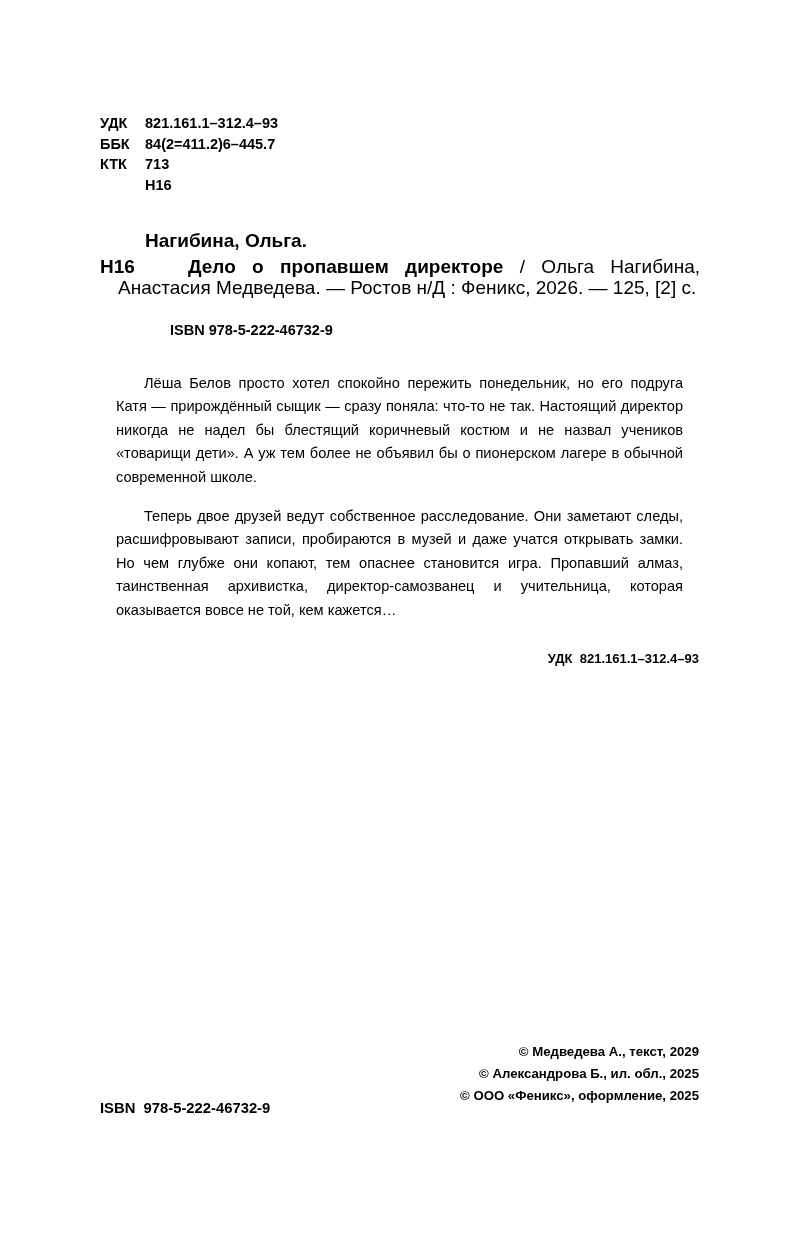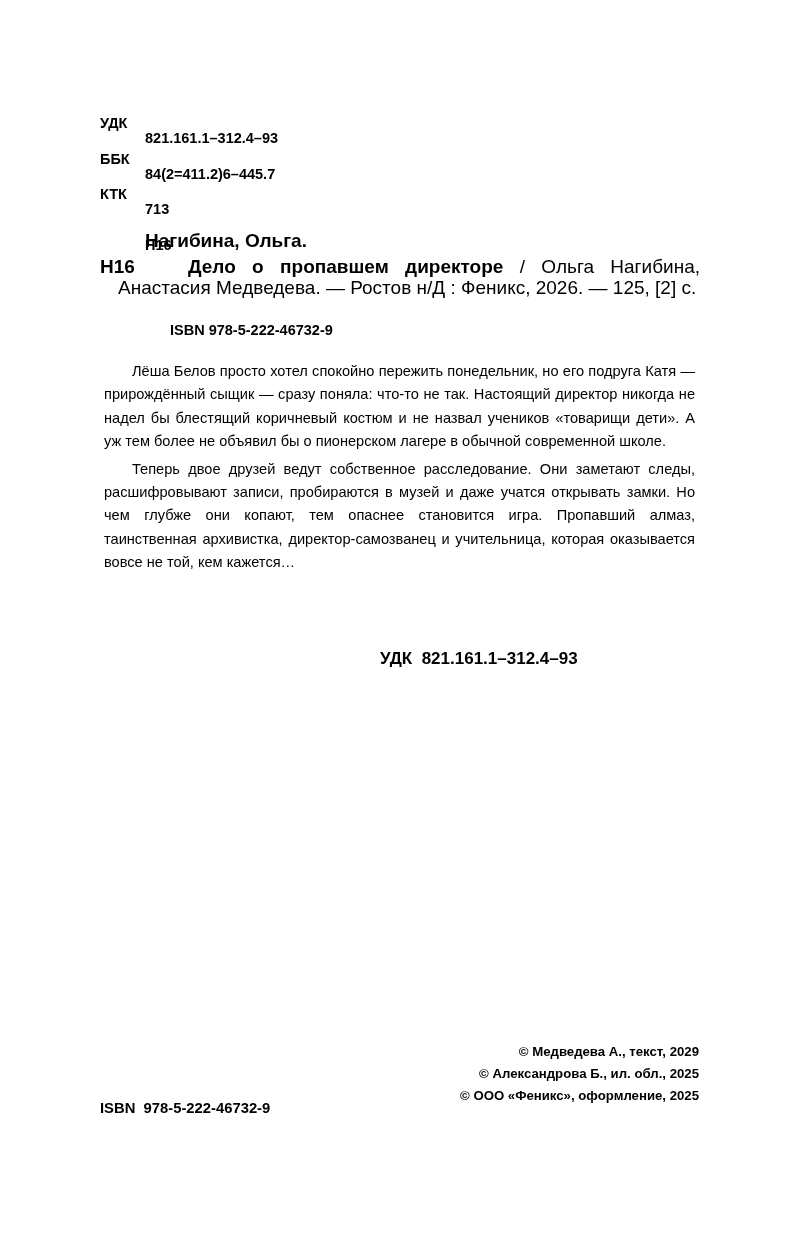--- a/index.html
+++ b/index.html
@@ -34,21 +34,20 @@
   }
   .code-row {
     display: flex;
   }
   .code-key {
     width: 45px;
     flex: 0 0 45px;
   }
   .code-val {
     white-space: pre;
-    margin-top: 15px;
   }
   .code-row.indent .code-key {
     visibility: hidden;
   }
 
   
   .bib {
     position: absolute;
     left: 100px;
     top: 230px;
@@ -92,34 +91,34 @@
   .annotation {
     position: absolute;
     left: 100px;
     top: 356px;
     width: 599px;
     font-size: 14.6px;
     line-height: 23.4px;
     text-align: justify;
   }
   .annotation p {
-    margin: 4px;
+    margin: 16px;
     text-indent: 28px;
   }
 
   
   .codes-bottom {
     position: absolute;
     left: 380px;
     top: 648px;
     width: 319px;
     font-weight: bold;
-    font-size: 17px;
+    font-size: 13px;
     line-height: 21.5px;
-    text-align: left;
+    text-align: right;
   }
   .codes-bottom .cb-row {
     display: block;
     white-space: pre;
   }
 
   
   .copyright {
     position: absolute;
     left: 380px;

